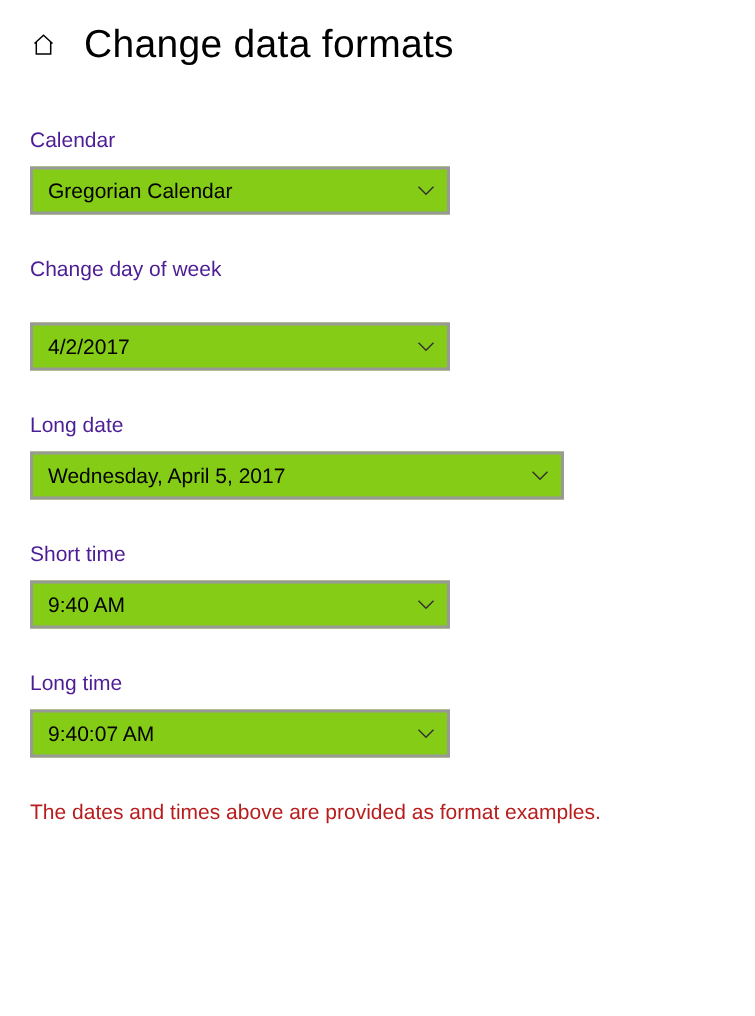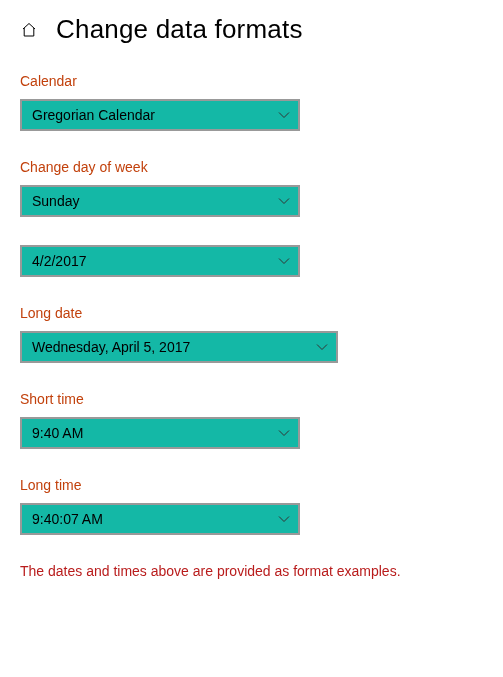--- a/index.html
+++ b/index.html
@@ -9,48 +9,48 @@
     color: #000;
     width: 503px;
     height: 677px;
     padding: 14px 20px;
     font-size: 14px;
   }
   .header {
     display: flex;
     align-items: center;
     gap: 18px;
-    margin-bottom: 28px;
+    margin-bottom: 40px;
   }
   .home-icon {
     width: 18px;
     height: 18px;
     display: flex;
     align-items: center;
     justify-content: center;
   }
   .page-title {
     font-size: 26px;
     font-weight: 400;
     letter-spacing: 0.2px;
   }
   .field-group {
     margin-bottom: 28px;
   }
   .field-label {
     font-size: 14px;
-    color: #c2410c;
+    color: #4c1d95;
     margin-bottom: 10px;
     display: block;
   }
   .select {
     width: 280px;
     height: 32px;
     border: 2px solid #999999;
-    background: #14b8a6;
+    background: #84cc16;
     display: flex;
     align-items: center;
     justify-content: space-between;
     padding: 0 8px 0 10px;
     cursor: pointer;
   }
   .select-value {
     font-size: 14px;
     color: #000;
   }
@@ -59,21 +59,21 @@
     height: 12px;
     display: flex;
     align-items: center;
     justify-content: center;
   }
   .note {
     font-size: 14px;
     color: #b91c1c;
     margin-top: 6px;
   }
-  .wide { width: 318px; }
+  .wide { width: 356px; }
 </style>
 </head>
 <body>
 
 <div class="header">
   <span class="home-icon">
     <svg viewBox="0 0 16 16" width="16" height="16" fill="none" stroke="#000" stroke-width="1">
       <path d="M2 7 L8 1.5 L14 7 M3.2 6 V14 H12.8 V6"></path>
     </svg>
   </span>
@@ -87,28 +87,20 @@
     <span class="chevron">
       <svg viewBox="0 0 12 12" width="12" height="12" fill="none" stroke="#333" stroke-width="1">
           <path d="M1 3.5 L6 8.5 L11 3.5"></path>
         </svg>
     </span>
   </div>
 </div>
 
 <div class="field-group">
   <span class="field-label">Change day of week</span>
-  <div class="select">
-    <span class="select-value">Sunday</span>
-    <span class="chevron">
-      <svg viewBox="0 0 12 12" width="12" height="12" fill="none" stroke="#333" stroke-width="1">
-          <path d="M1 3.5 L6 8.5 L11 3.5"></path>
-        </svg>
-    </span>
-  </div>
 </div>
 
 <div class="field-group">
   <div class="select">
     <span class="select-value">4/2/2017</span>
     <span class="chevron">
       <svg viewBox="0 0 12 12" width="12" height="12" fill="none" stroke="#333" stroke-width="1">
           <path d="M1 3.5 L6 8.5 L11 3.5"></path>
         </svg>
     </span>

